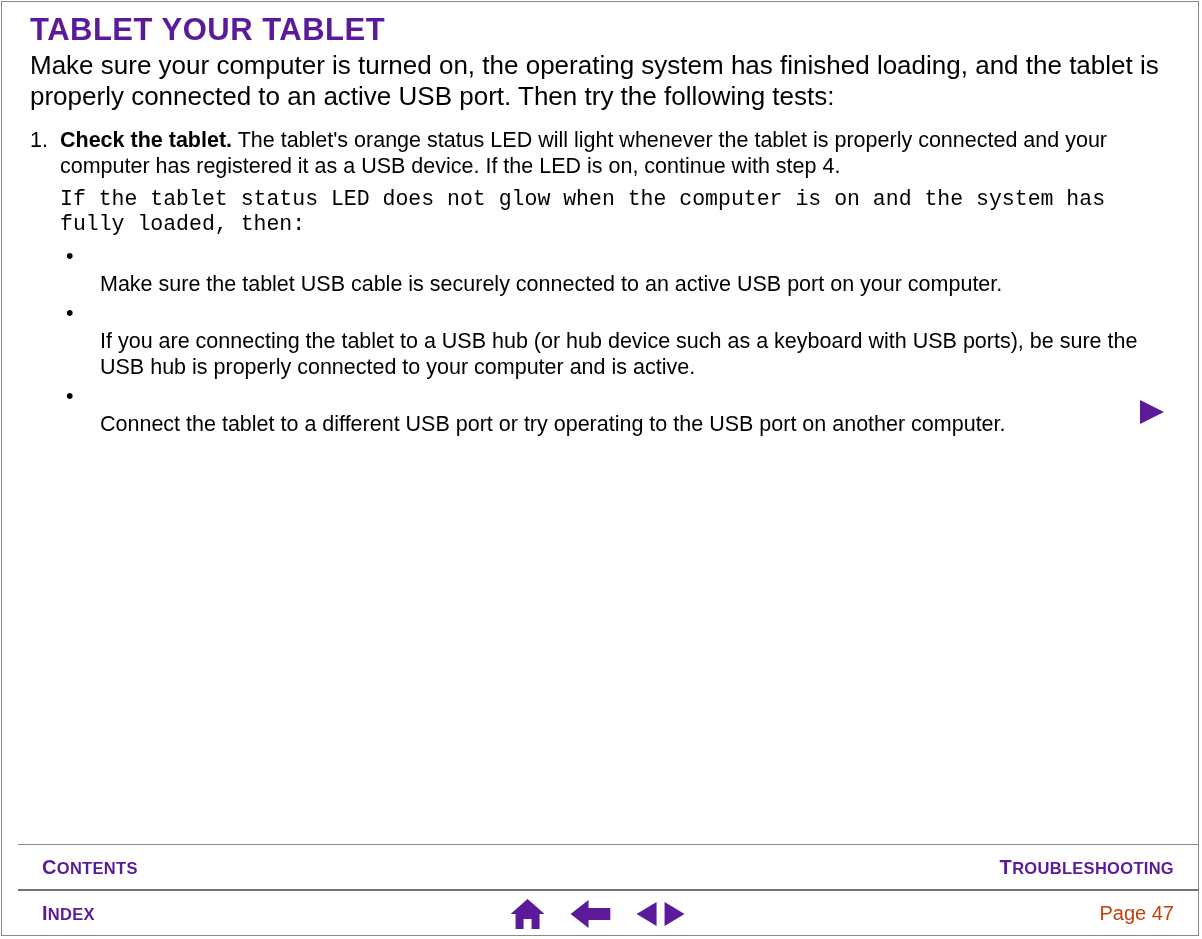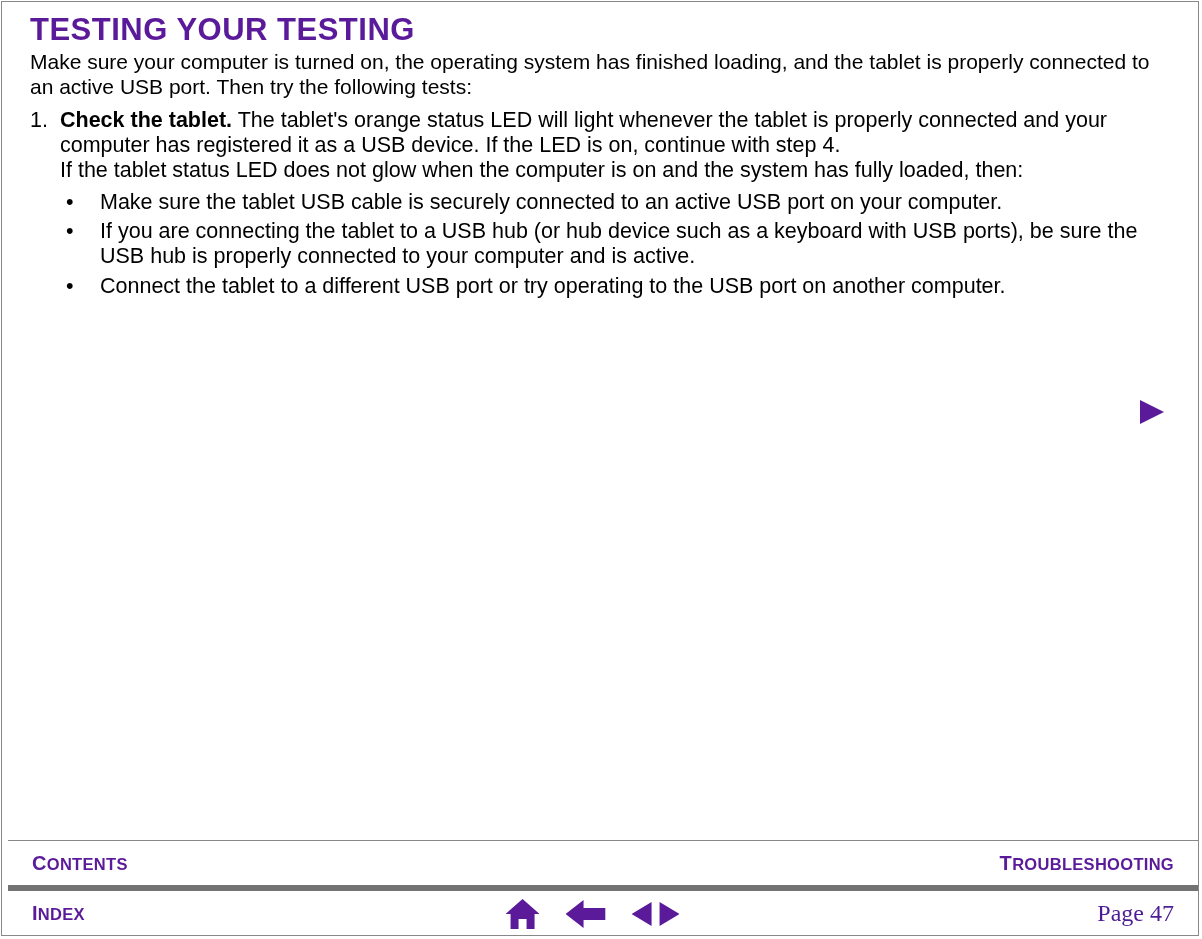--- a/index.html
+++ b/index.html
@@ -20,102 +20,104 @@
     padding: 10px 28px 0 28px;
   }
   h1.title {
     color: #5a1a9a;
     font-size: 31px;
     font-weight: bold;
     letter-spacing: 0.5px;
     margin: 0 0 2px 0;
   }
   .intro {
-    font-size: 21px;
+    font-size: 26px;
     color: #000;
     line-height: 1.18;
-    margin: 0 0 8px 0;
+    margin: 0 0 17px 0;
   }
   .list-item {
     display: flex;
     margin: 2px 0 6px 0;
   }
   .list-num {
     width: 30px;
     flex-shrink: 0;
     font-size: 21.5px;
   }
   .list-body {
     flex: 1;
     font-size: 21.5px;
     line-height: 1.18;
   }
   .step-lead {
     font-weight: bold;
   }
   .sub-para {
+    margin-top: 8px;
+    font-family: Liberation Mono, monospace;
   }
   .bullet-list {
     margin: 6px 0 0 0;
   }
   .bullet-item {
     display: flex;
     margin: 4px 0;
     line-height: 1.18;
   }
   .bullet-dot {
     width: 34px;
     flex-shrink: 0;
     font-size: 21.5px;
     padding-left: 6px;
   }
   .bullet-text {
     flex: 1;
     font-size: 21.5px;
+    margin-top: 28px;
   }
   .continue-icon {
     position: absolute;
     right: 32px;
     top: 396px;
     cursor: pointer;
   }
   .footer {
     position: absolute;
-    left: 6px;
+    left: 16px;
     right: 0;
     bottom: 0;
     border-top: 1px solid #888;
     text-align: right;
   }
   .footer-row {
     display: flex;
     justify-content: space-between;
     align-items: center;
     padding: 4px 24px;
     height: 36px;
   }
   .footer-row + .footer-row {
-    border-top: 6px solid #737373;
+    border-top: 2px solid #737373;
   }
   .footer-link {
     color: #5a1a9a;
     font-weight: bold;
     font-size: 16.5px;
     letter-spacing: 0.3px;
     cursor: pointer;
     font-variant: small-caps;
     text-transform: uppercase;
   }
   .footer-link::first-letter {
     font-size: 20px;
   }
   .page-num {
-    font-size: 24px;
-    color: #4c1d95;
-    font-family: Liberation Serif, serif;
+    font-size: 20px;
+    color: #c2410c;
   }
   .nav-icons {
     position: absolute;
     left: 50%;
     transform: translateX(-56%);
     bottom: 6px;
     display: flex;
     align-items: center;
     gap: 26px;
   }
@@ -125,21 +127,21 @@
     align-items: center;
   }
   svg { display: block; }
 </style>
 </head>
 <body>
 
 <div class="page">
 
   <div class="content">
-    <h1 class="title">TESTING YOUR TESTING</h1>
+    <h1 class="title">TABLET YOUR TABLET</h1>
     <p class="intro">Make sure your computer is turned on, the operating system has finished loading, and the tablet is properly connected to an active USB port.  Then try the following tests:</p>
 
     <div class="list-item">
       <div class="list-num">1.</div>
       <div class="list-body">
         <div>
           <span class="step-lead">Check the tablet.</span><span>  The tablet's orange status LED will light whenever the tablet is properly connected and your computer has registered it as a USB device.  If the LED is on, continue with step 4.</span>
         </div>
         <div class="sub-para">If the tablet status LED does not glow when the computer is on and the system has fully loaded, then:</div>
 

